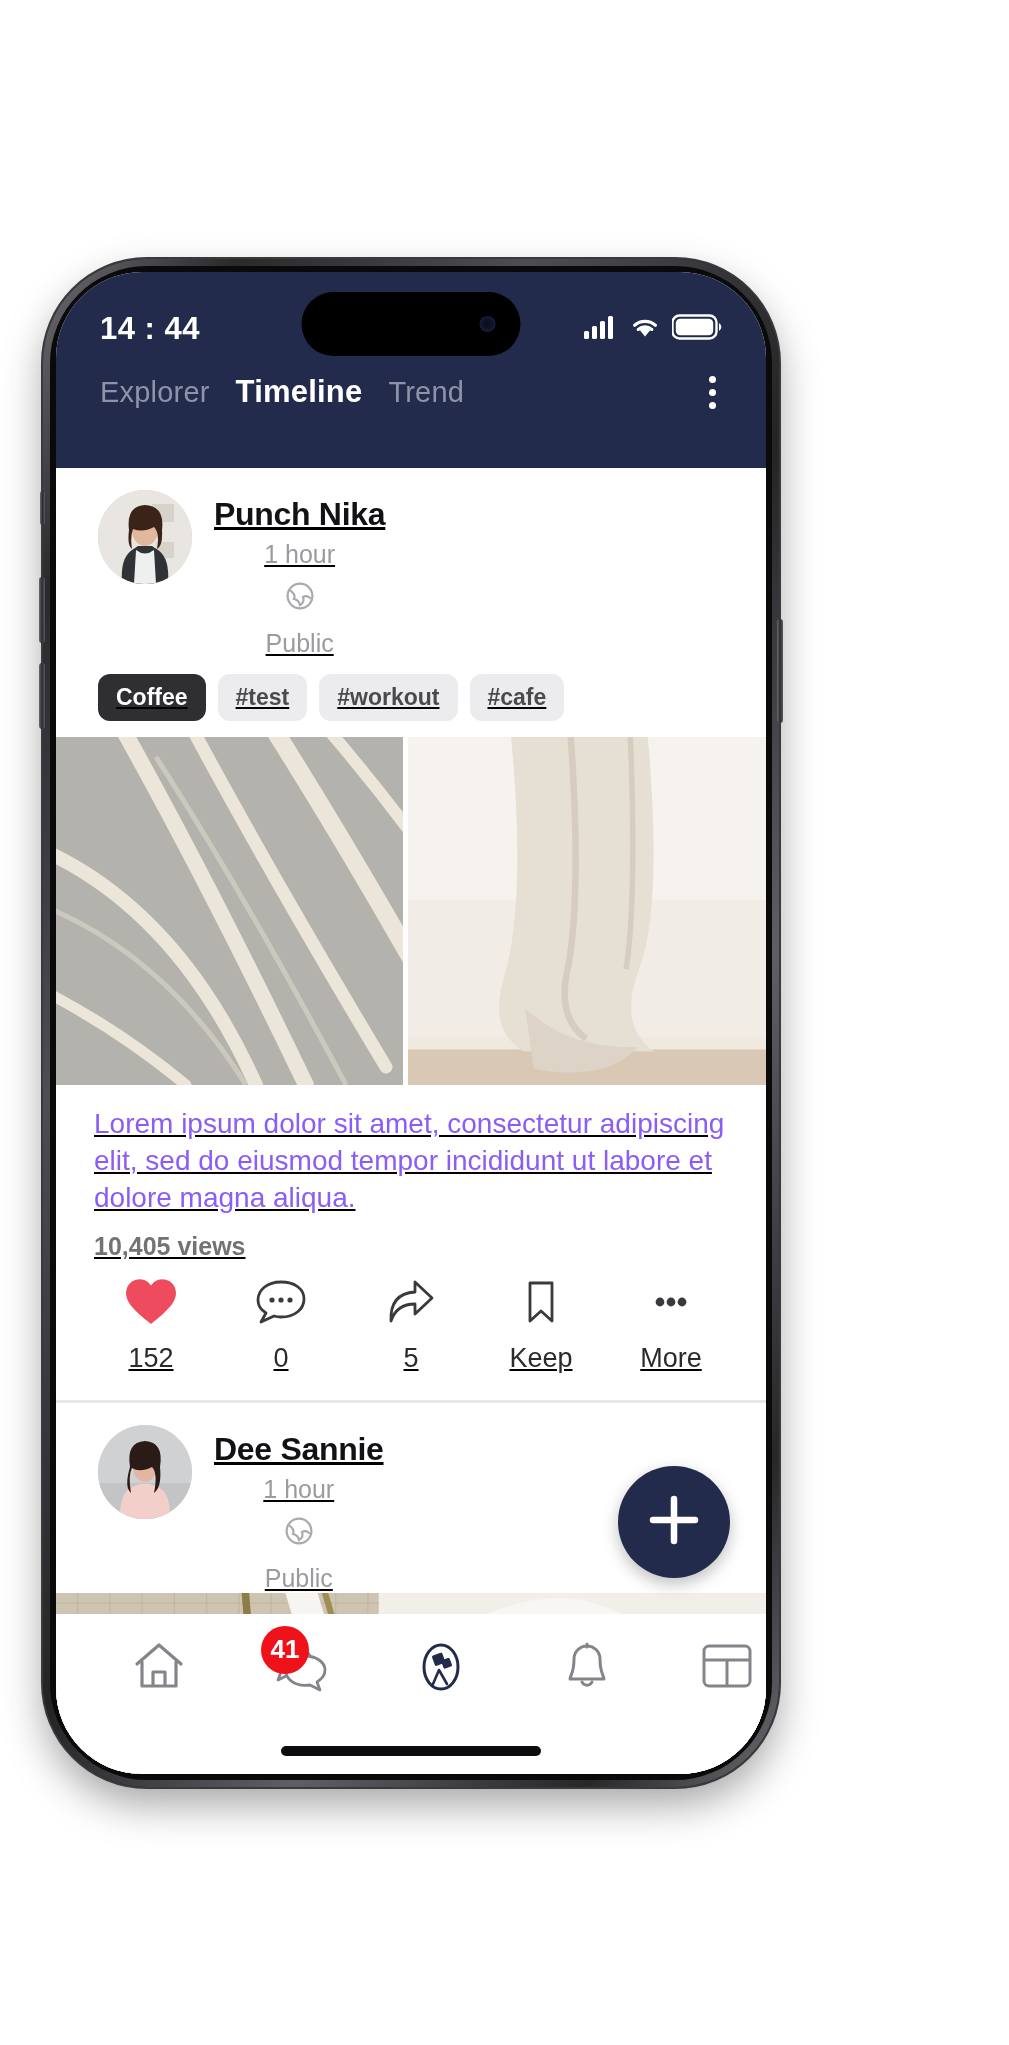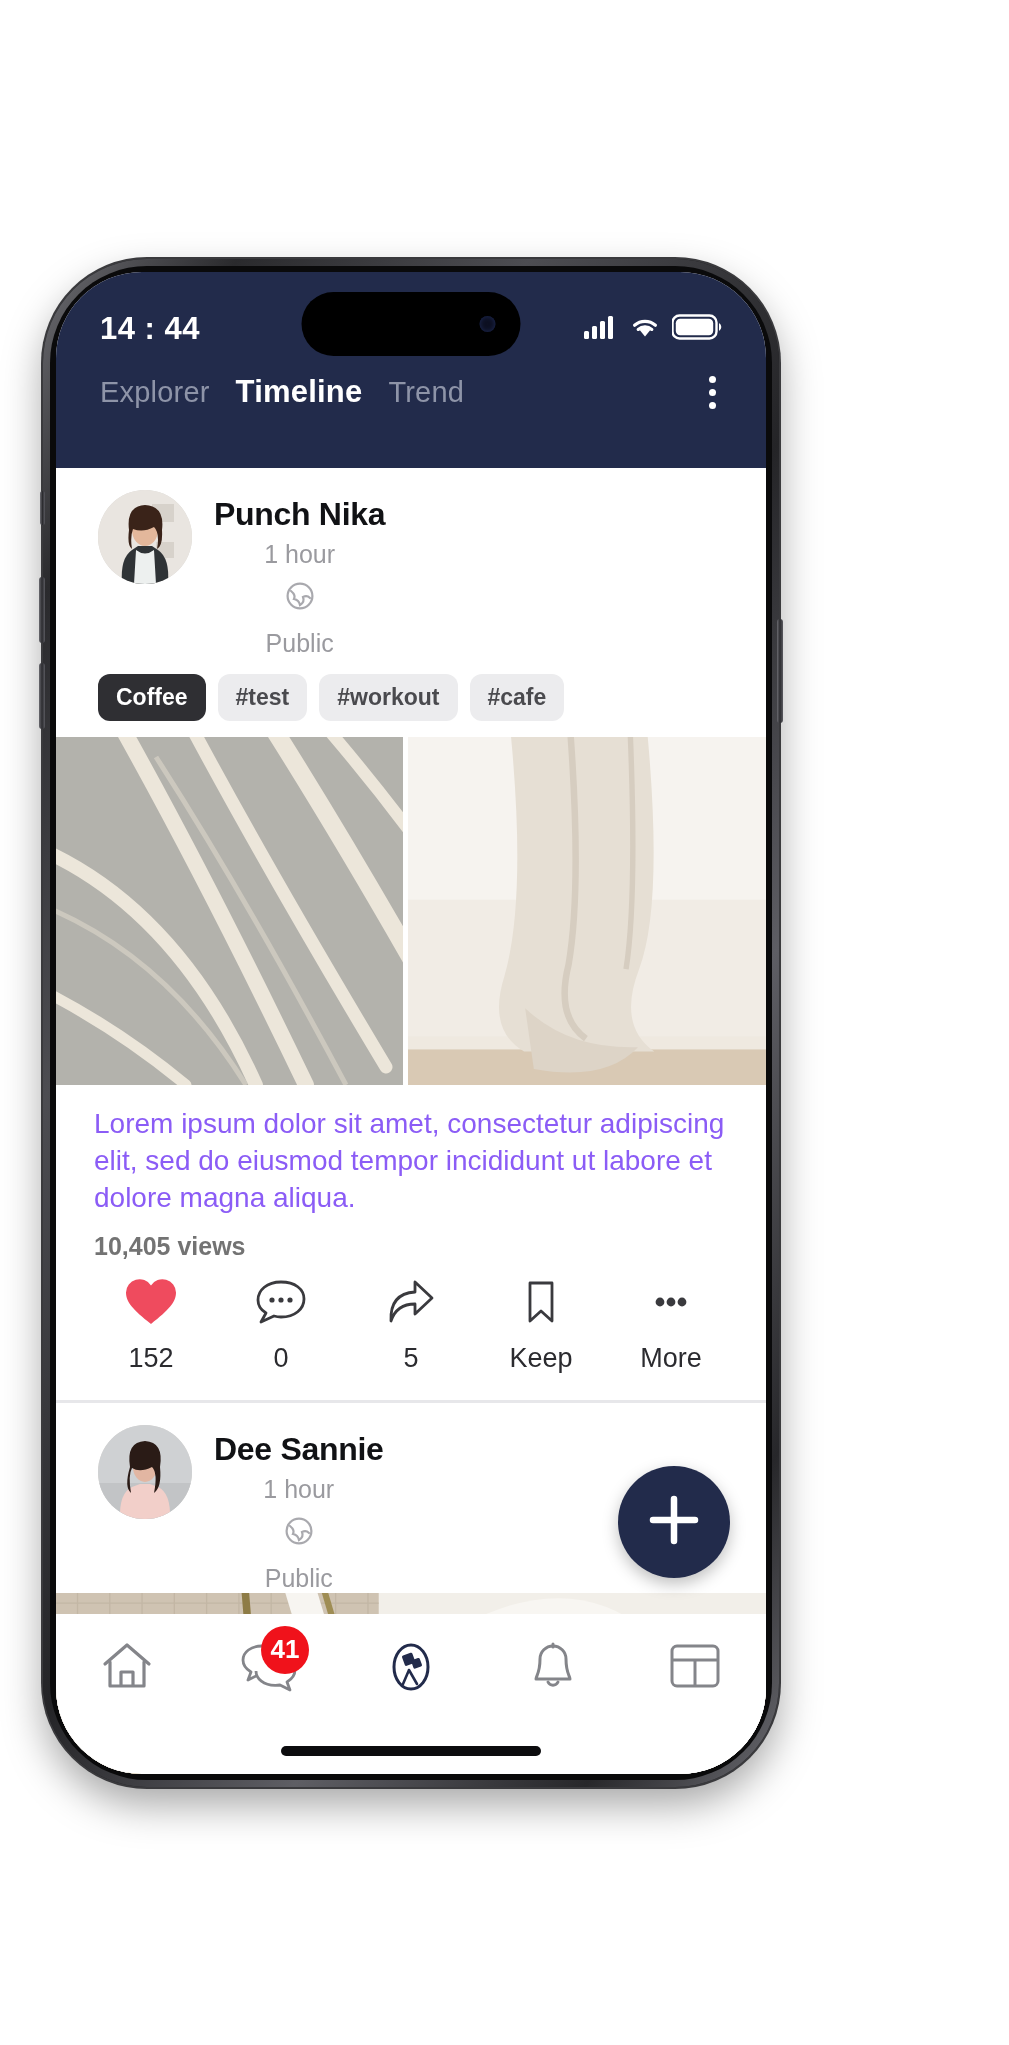--- a/index.html
+++ b/index.html
@@ -105,21 +105,21 @@
   }
   .kebab i { width: 7px; height: 7px; border-radius: 50%; background: #ffffff; display:block; }
 
   
   .feed {
     position: relative;
     height: calc(100% - 196px);
     background: #f0f0f2;
     overflow: hidden;
   }
-  .post { background: #ffffff; }
+  .post { background: #ffffff; text-decoration: underline; }
   .post + .post { border-top: 3px solid #e7e7ea; }
 
   .post-head {
     display: flex; align-items: flex-start;
     padding: 22px 0 0 42px;
     gap: 22px;
   }
   .avatar {
     width: 94px; height: 94px; border-radius: 50%;
     flex: none;
@@ -196,21 +196,21 @@
   }
 
   
   .bottom-nav {
     position: absolute; left: 0; right: 0; bottom: 0;
     height: 160px;
     background: #ffffff;
     display: flex; align-items: flex-start; justify-content: space-around;
     padding-top: 26px;
   }
-  .nav-item { position: relative; width: 120px; display: flex; justify-content: center; }
+  .nav-item { position: relative; width: 120px; display: flex; justify-content: flex-end; }
   .badge {
     position: absolute;
     top: -14px; left: 52px;
     min-width: 48px; height: 48px;
     border-radius: 24px;
     background: #f0121b;
     color: #ffffff;
     font-size: 26px; font-weight: bold;
     display: flex; align-items: center; justify-content: center;
     padding: 0 8px;

